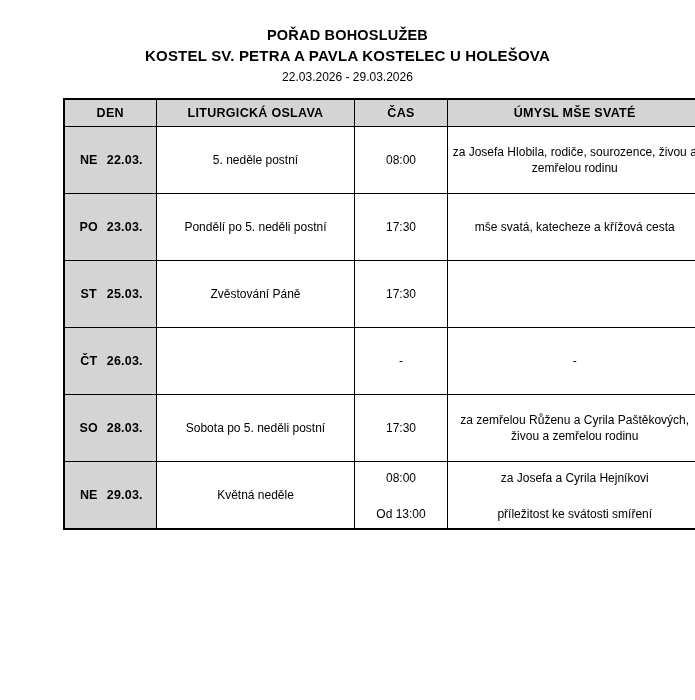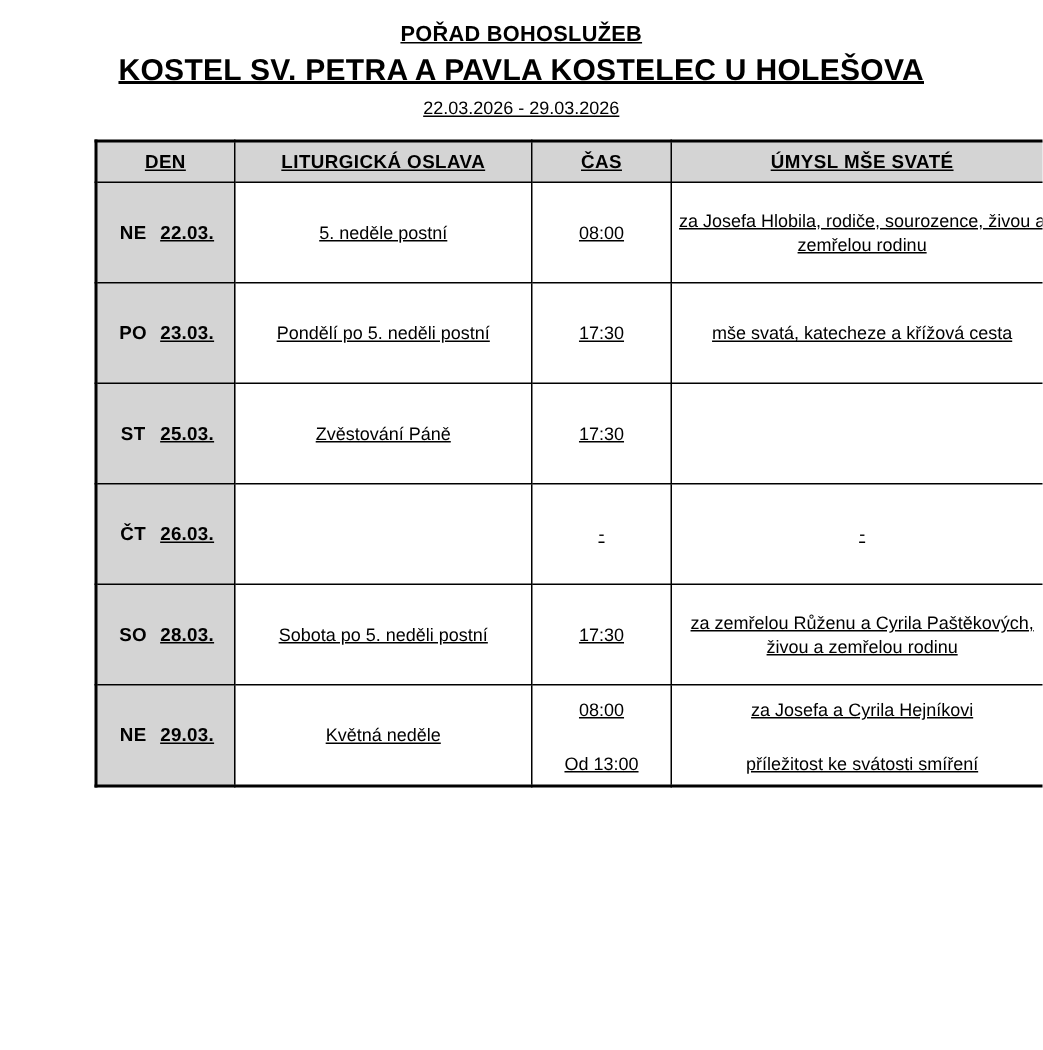--- a/index.html
+++ b/index.html
@@ -12,35 +12,34 @@
     background: #ffffff;
     font-family: "Liberation Sans", sans-serif;
     color: #000000;
     -webkit-font-smoothing: antialiased;
   }
   .page {
     width: 695px;
     height: 700px;
     position: relative;
     box-sizing: border-box;
-    padding: 0;
-    text-decoration: underline;
+    padding: 12px;
   }
   .header {
     text-align: center;
     padding-top: 14px;
   }
   .header .line1 {
     font-size: 14.5px;
     font-weight: bold;
     letter-spacing: 0.2px;
     line-height: 1.35;
   }
   .header .line2 {
-    font-size: 20px;
+    font-size: 15px;
     font-weight: bold;
     letter-spacing: 0.2px;
     line-height: 1.35;
   }
   .header .daterange {
     font-size: 12px;
     font-weight: normal;
     margin-top: 4px;
     line-height: 1.3;
   }

